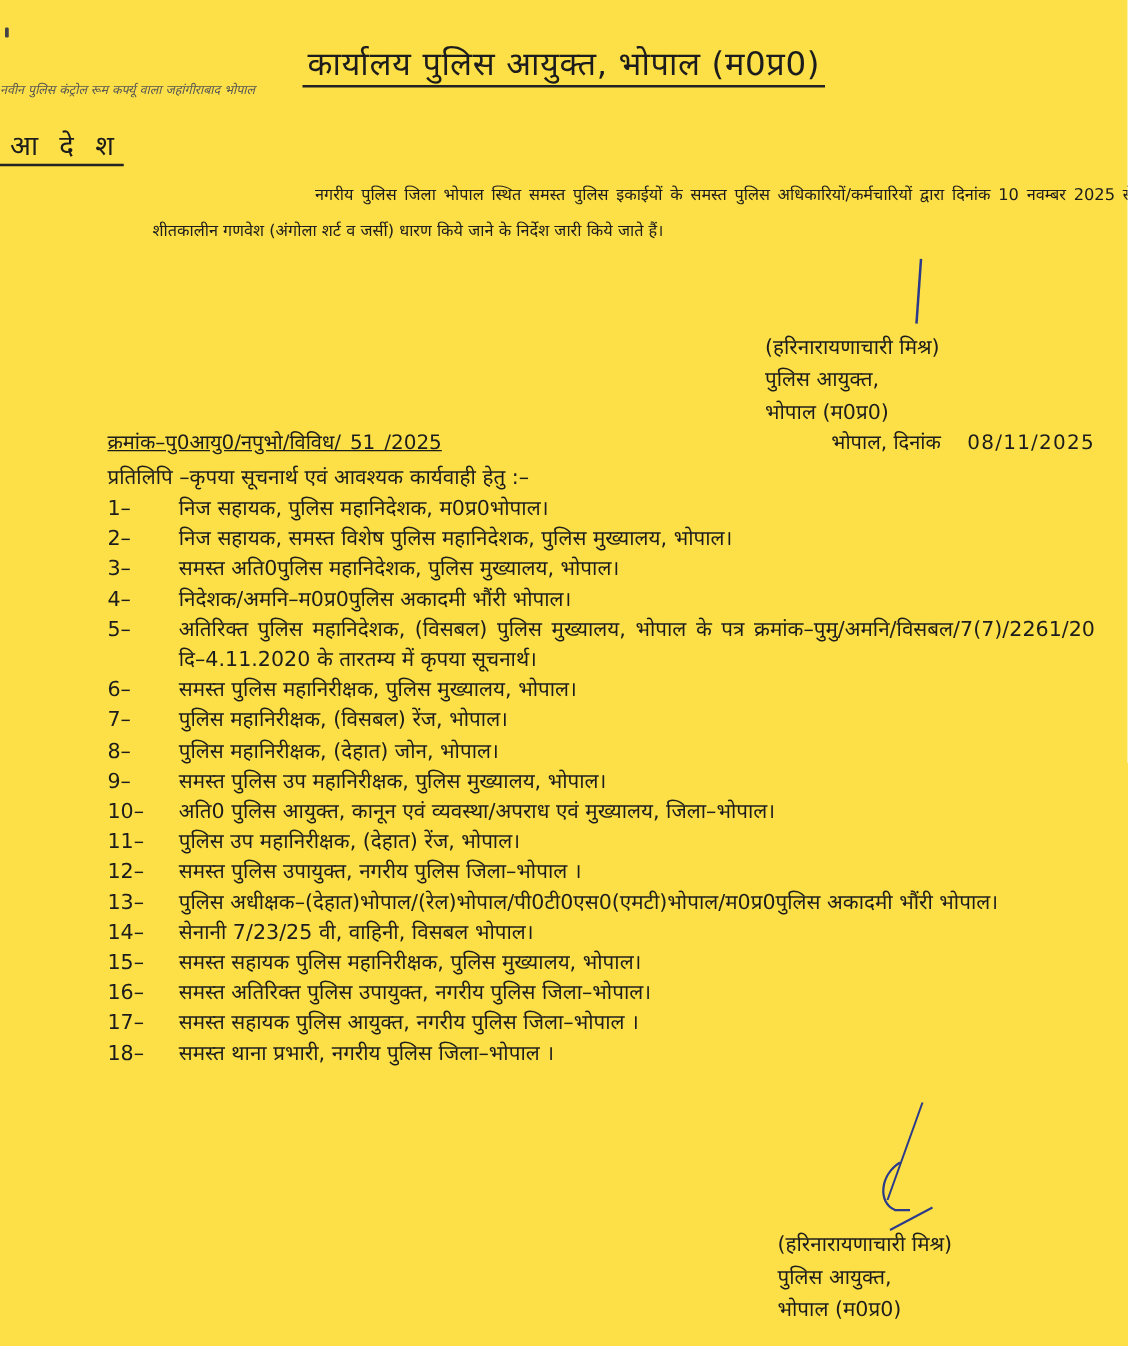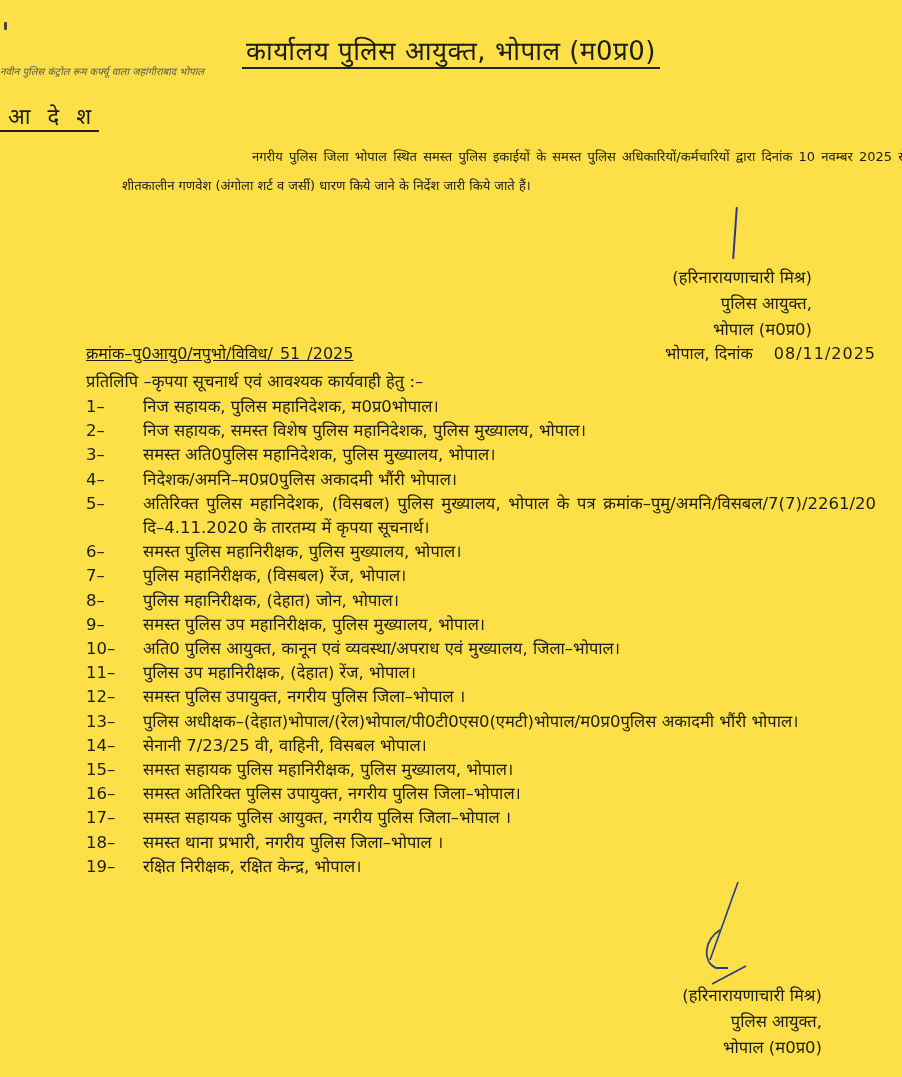--- a/index.html
+++ b/index.html
@@ -8,21 +8,21 @@
     .page { position: absolute; inset: 0; background: #fde047; }
     .corner-mark { position: absolute; left: 4px; top: 22px; width: 3px; height: 8px; background: #444; border-radius: 1px; }
     .header-title { position: absolute; left: 0; right: 0; top: 32px; text-align: center; font-size: 26px; letter-spacing: 0.5px; }
     .header-title span { border-bottom: 2px solid #222; padding: 0 4px 1px; }
     .header-sub { position: absolute; left: 0; right: 0; top: 64px; text-align: left; font-size: 10px; color: #555; font-style: italic; }
     .order-heading { position: absolute; left: 0; right: 0; top: 100px; text-align: left; font-size: 22px; word-spacing: 10px; }
     .order-heading span { border-bottom: 2px solid #222; padding: 0 8px 1px; }
     .body-para { position: absolute; left: 88px; top: 142px; width: 785px; font-size: 13px; line-height: 29px; text-align: justify; margin-left: 34px; }
     .body-para .indent { display: inline-block; width: 130px; }
     .sig1-stroke { position: absolute; left: 734px; top: 207px; width: 2px; height: 52px; background: #2b3a8a; transform: rotate(4deg); }
-    .sig-block { position: absolute; text-align: right; font-size: 16.5px; line-height: 26px; }
+    .sig-block { position: absolute; text-align: left; font-size: 16.5px; line-height: 26px; }
     .sig-block.first { left: 612px; top: 265px; width: 200px; }
     .sig-block.second { left: 622px; top: 983px; width: 200px; }
     .ref-row { position: absolute; left: 86px; top: 342px; width: 790px; font-size: 16px; display: flex; justify-content: space-between; }
     .ref-row .ref-number { word-spacing: 2px; text-decoration: underline; }
     .ref-row .date-wrap .date-value { margin-left: 16px; letter-spacing: 1px; }
     .copy-heading { position: absolute; left: 86px; top: 369px; font-size: 16.5px; text-align: right; }
     .copy-list { position: absolute; left: 86px; top: 395px; width: 790px; list-style: none; }
     .copy-list li { display: flex; font-size: 16.5px; line-height: 24.2px; }
     .copy-list .num { width: 57px; flex-shrink: 0; }
     .copy-list .txt { flex: 1; text-align: justify; }
@@ -129,24 +129,20 @@
         <span class="txt">समस्त अतिरिक्त पुलिस उपायुक्त, नगरीय पुलिस जिला–भोपाल।</span>
       </li>
     <li>
         <span class="num">17–</span>
         <span class="txt">समस्त सहायक पुलिस आयुक्त, नगरीय पुलिस जिला–भोपाल ।</span>
       </li>
     <li>
         <span class="num">18–</span>
         <span class="txt">समस्त थाना प्रभारी, नगरीय पुलिस जिला–भोपाल ।</span>
       </li>
-    <li>
-        <span class="num">19–</span>
-        <span class="txt">रक्षित निरीक्षक, रक्षित केन्द्र, भोपाल।</span>
-      </li>
   </ul>
 
   <svg class="sig2" viewBox="0 0 70 110">
     <path d="M48 2 L20 80" stroke="#2b3a8a" stroke-width="1.6" fill="none"></path>
     <path d="M30 50 C 14 60, 12 82, 26 88 L 38 88" stroke="#2b3a8a" stroke-width="1.8" fill="none"></path>
     <path d="M22 104 L 56 86" stroke="#2b3a8a" stroke-width="1.6" fill="none"></path>
   </svg>
 
   <div class="sig-block second">
     <div>(हरिनारायणाचारी मिश्र)</div>

